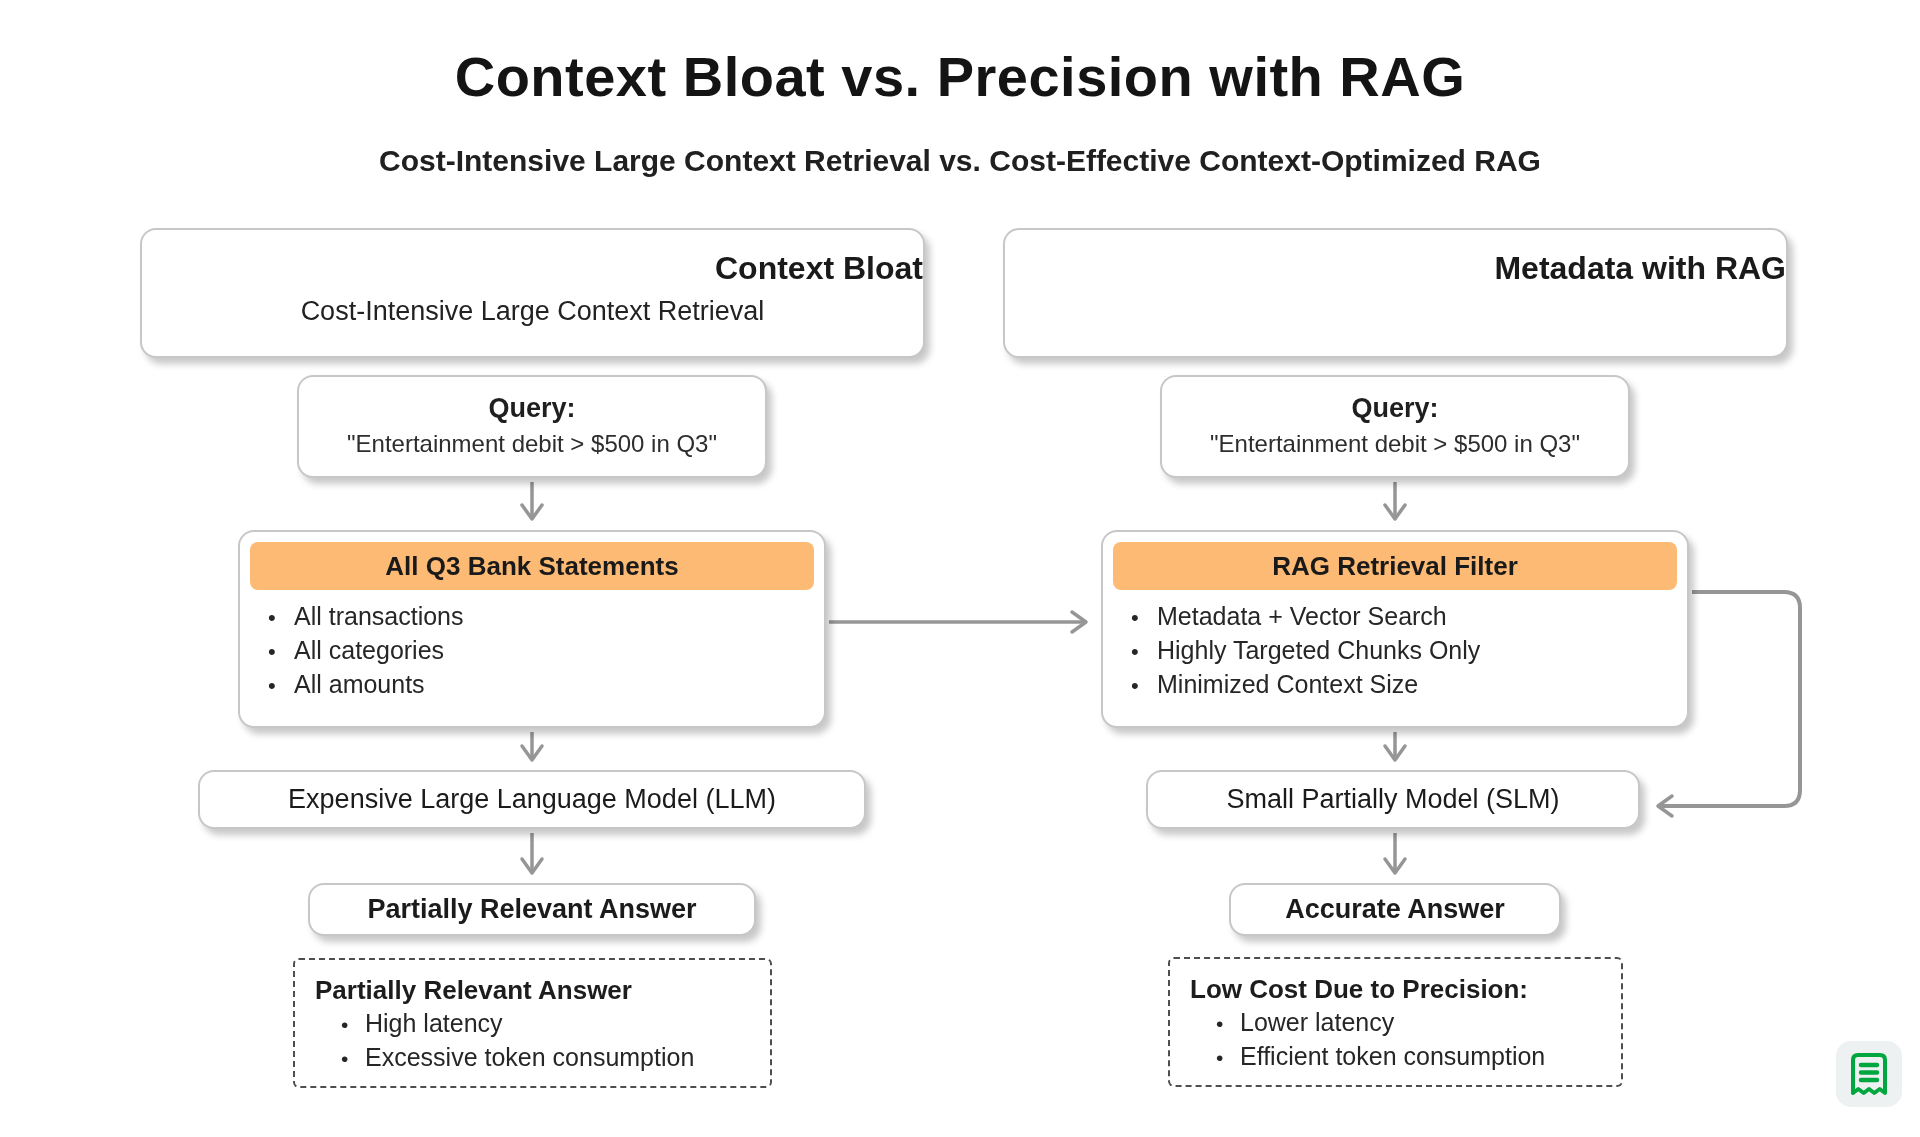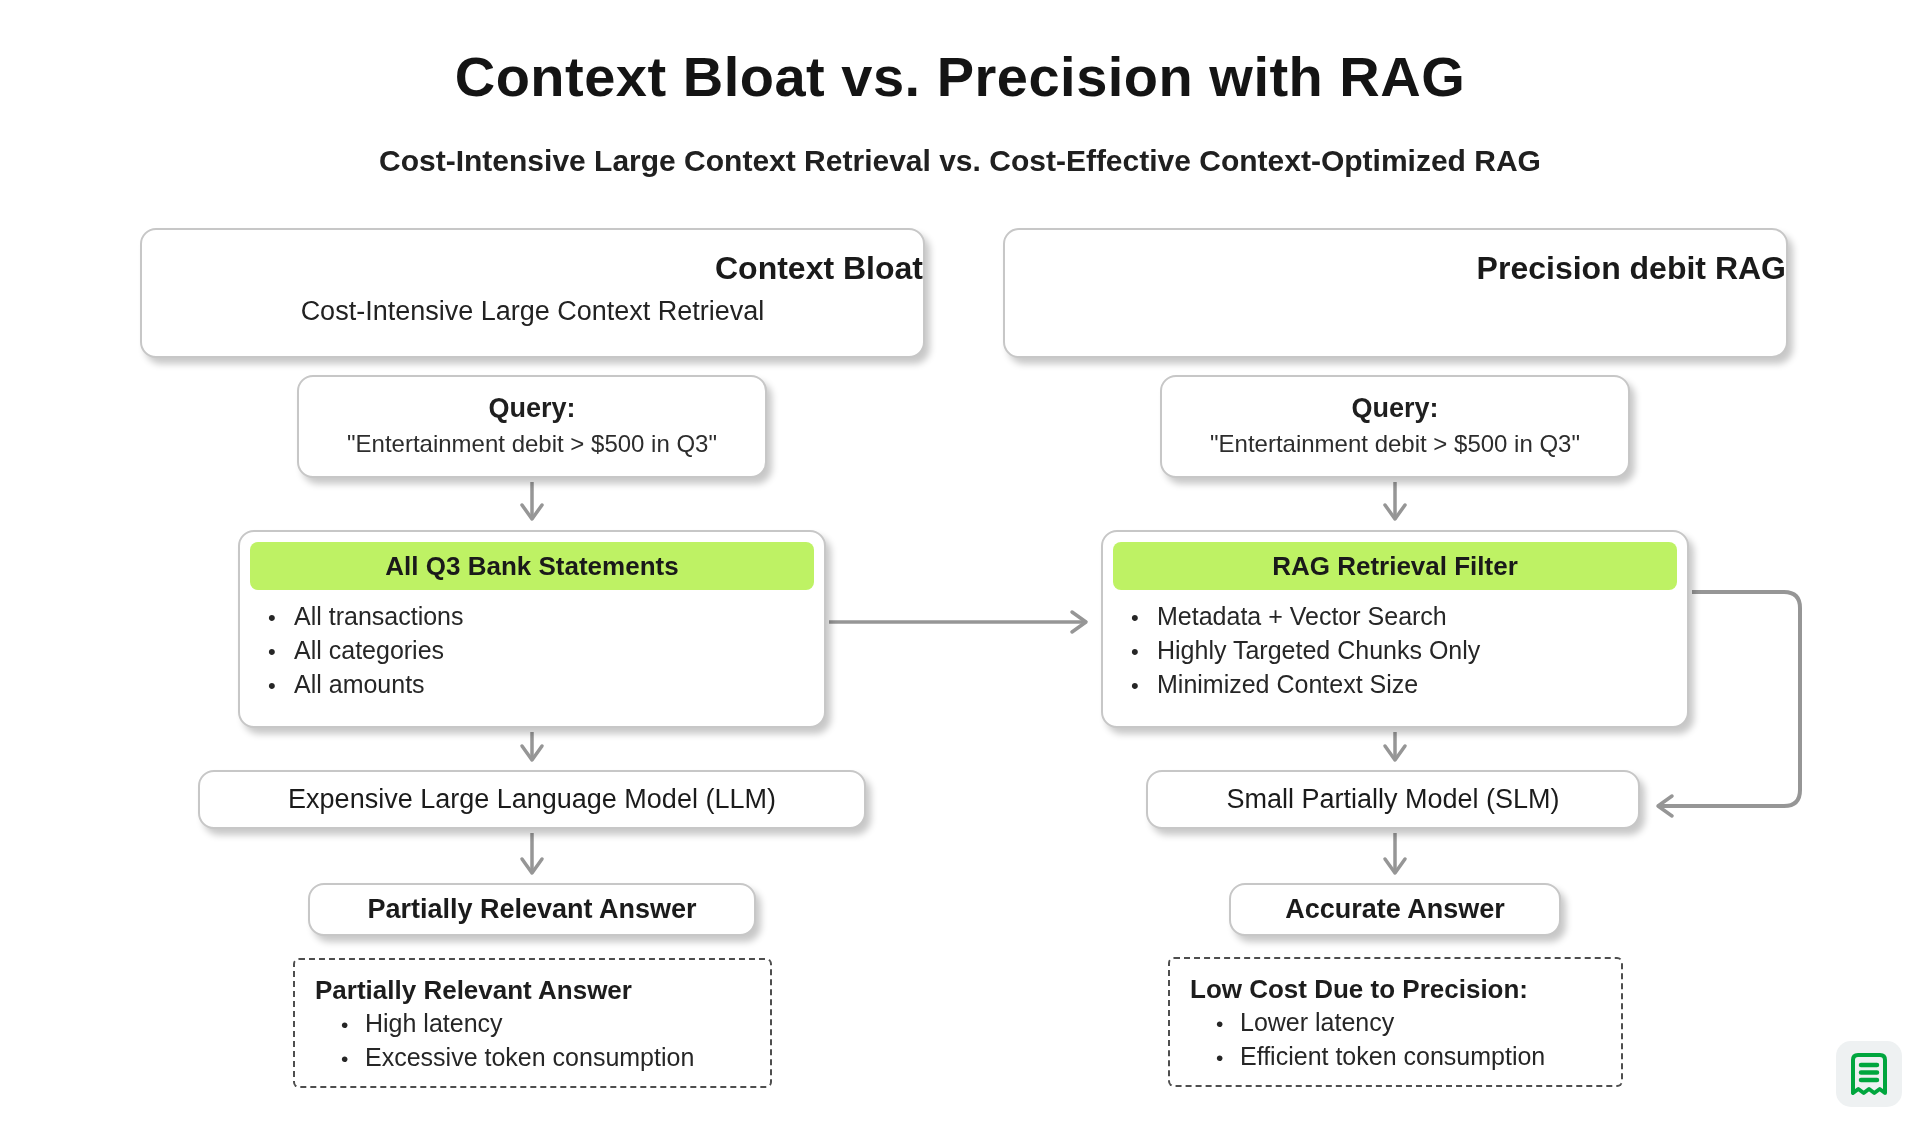--- a/index.html
+++ b/index.html
@@ -38,21 +38,21 @@
   .out-R{left:1168px;top:957px;width:455px;height:130px;}
 
   .hdr-title{margin-top:16px;font-size:32px;font-weight:600;line-height:44px;color:#1a1a1a;text-align:right;}
   .hdr-sub{font-size:27px;font-weight:400;line-height:42px;color:#222;}
 
   .qry-label{margin-top:12px;font-size:27px;font-weight:600;line-height:38px;}
   .qry-text{font-size:24px;font-weight:400;line-height:34px;color:#2d2d2d;}
 
   .band{
     position:absolute;left:10px;right:10px;top:10px;height:48px;
-    background:#bef264;border-radius:8px;
+    background:#fdba74;border-radius:8px;
     font-size:26px;font-weight:600;line-height:48px;text-align:center;color:#1a1a1a;
   }
   .plist{position:absolute;left:28px;right:14px;top:68px;}
   .prow{display:flex;align-items:baseline;font-size:25px;line-height:33px;color:#262626;}
   .prow .dot{width:26px;flex:0 0 26px;font-size:22px;}
 
   .mdl-text{font-size:27px;font-weight:500;line-height:55px;color:#1b1b1b;}
   .ans-text{font-size:27px;font-weight:600;line-height:49px;color:#1b1b1b;}
 
   .out-pad{padding:13px 20px 0 20px;text-align:left;}
@@ -137,21 +137,21 @@
         <span>High latency</span>
       </div>
       <div class="orow">
         <span class="dot">•</span>
         <span>Excessive token consumption</span>
       </div>
     </div>
   </div>
 
   <div class="abs box center hdr-R">
-    <div class="hdr-title">Precision debit RAG</div>
+    <div class="hdr-title">Metadata with RAG</div>
   </div>
 
   <div class="abs box center qry-R">
     <div class="qry-label">Query:</div>
     <div class="qry-text">"Entertainment debit &gt; $500 in Q3"</div>
   </div>
 
   <div class="abs box det-R">
     <div class="band">RAG Retrieval Filter</div>
     <div class="plist">

